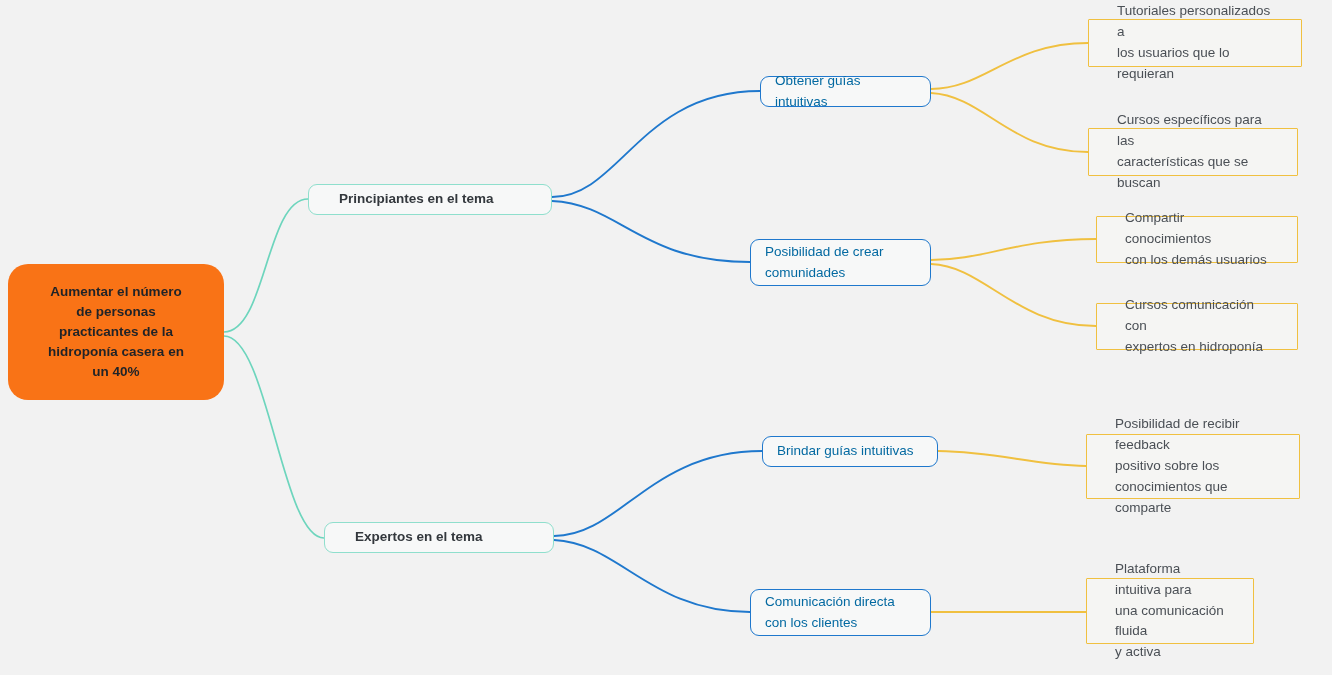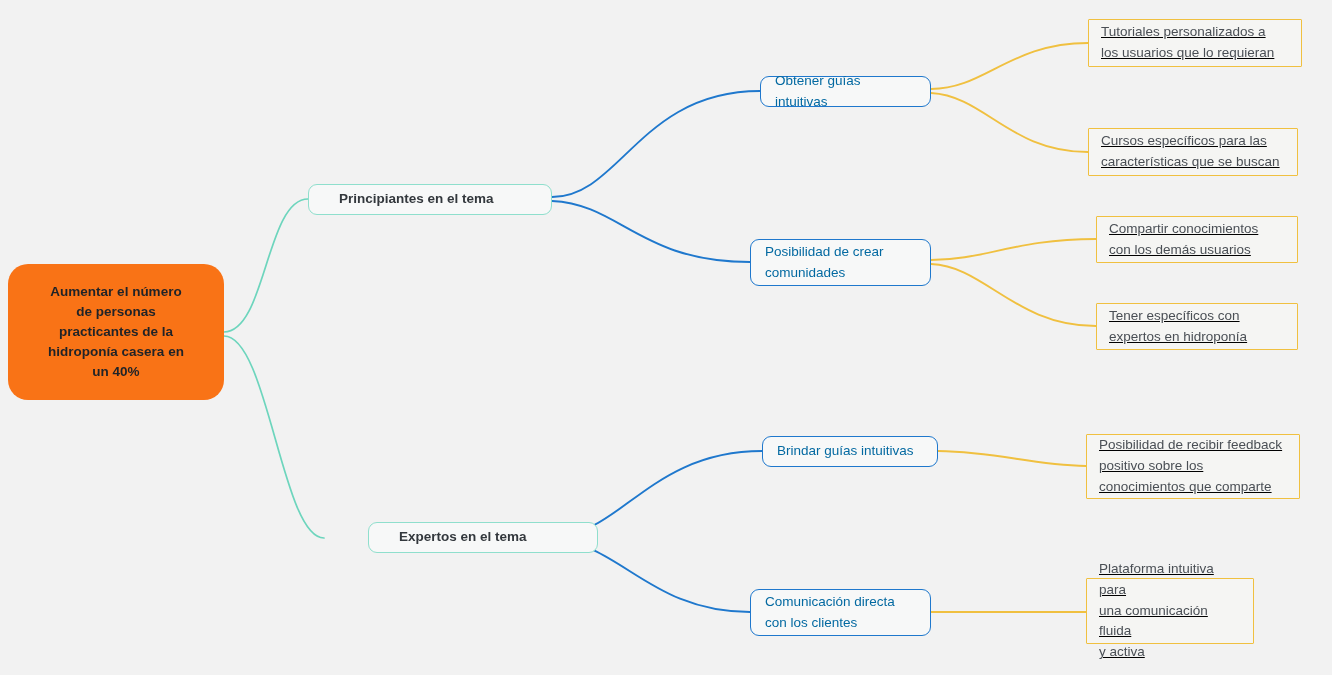--- a/index.html
+++ b/index.html
@@ -82,22 +82,21 @@
     color: #0369a1;
     line-height: 1.5;
     text-align: left;
   }
 
   
   .node.leaf {
     background: #f5f5f3;
     border: 1.7px solid #f0c040;
     border-radius: 1px;
-    padding: 6px 12px;
-    text-decoration: underline;
+    padding: 6px 28px;
   }
   .node.leaf .node-text {
     font-size: 13.5px;
     font-weight: normal;
     color: #4a4f55;
     line-height: 1.55;
     text-align: left;
   }
 </style>
 </head>
@@ -134,21 +133,21 @@
 de personas
 practicantes de la
 hidroponía casera en
 un 40%</span>
   </div>
 
   <div class="node branch" style="left:308px; top:184px; width:244px; height:31px;">
     <span class="node-text">Principiantes en el tema</span>
   </div>
 
-  <div class="node branch" style="left:324px; top:522px; width:230px; height:31px;margin-left:44px;">
+  <div class="node branch" style="left:324px; top:522px; width:230px; height:31px;">
     <span class="node-text">Expertos en el tema</span>
   </div>
 
   <div class="node sub" style="left:760px; top:76px; width:171px; height:31px;">
     <span class="node-text">Obtener guías intuitivas</span>
   </div>
 
   <div class="node sub" style="left:750px; top:239px; width:181px; height:47px;">
     <span class="node-text">Posibilidad de crear
 comunidades</span>
@@ -172,21 +171,21 @@
     <span class="node-text">Cursos específicos para las
 características que se buscan</span>
   </div>
 
   <div class="node leaf" style="left:1096px; top:216px; width:202px; height:47px;justify-content:flex-end;">
     <span class="node-text">Compartir conocimientos
 con los demás usuarios</span>
   </div>
 
   <div class="node leaf" style="left:1096px; top:303px; width:202px; height:47px;">
-    <span class="node-text">Tener específicos con
+    <span class="node-text">Cursos comunicación con
 expertos en hidroponía</span>
   </div>
 
   <div class="node leaf" style="left:1086px; top:434px; width:214px; height:65px;">
     <span class="node-text">Posibilidad de recibir feedback
 positivo sobre los
 conocimientos que comparte</span>
   </div>
 
   <div class="node leaf" style="left:1086px; top:578px; width:168px; height:66px;">

